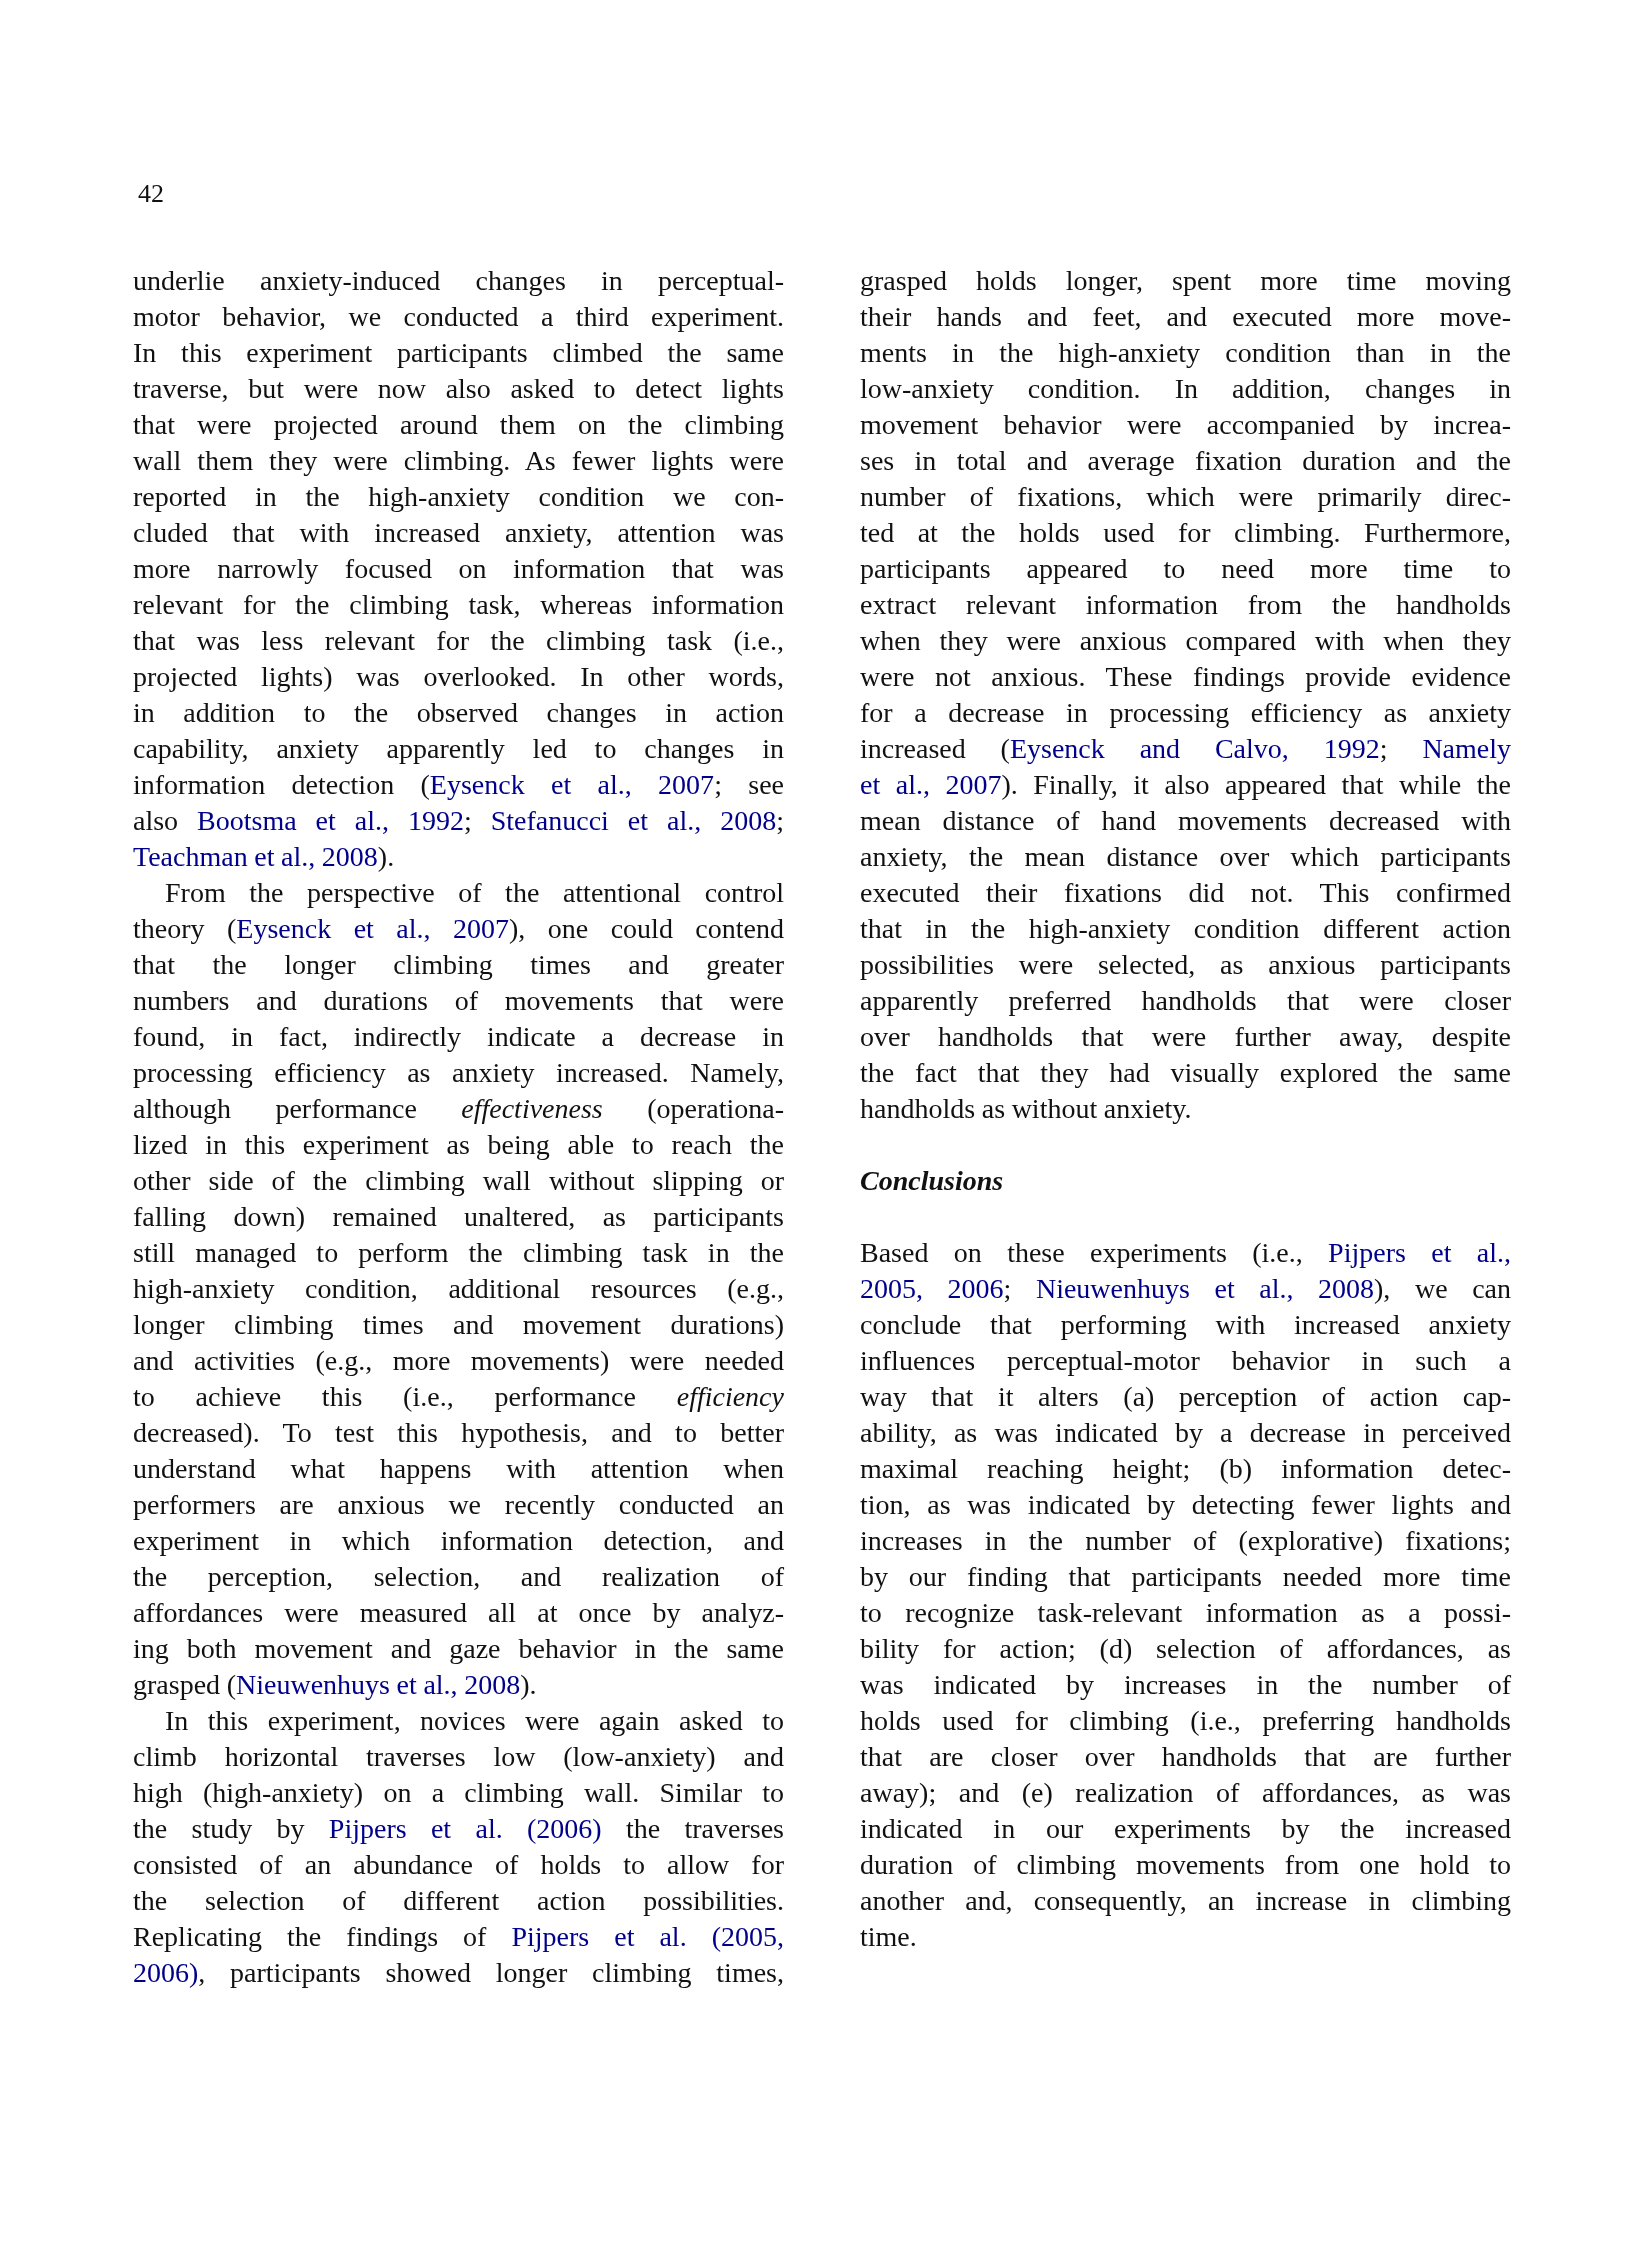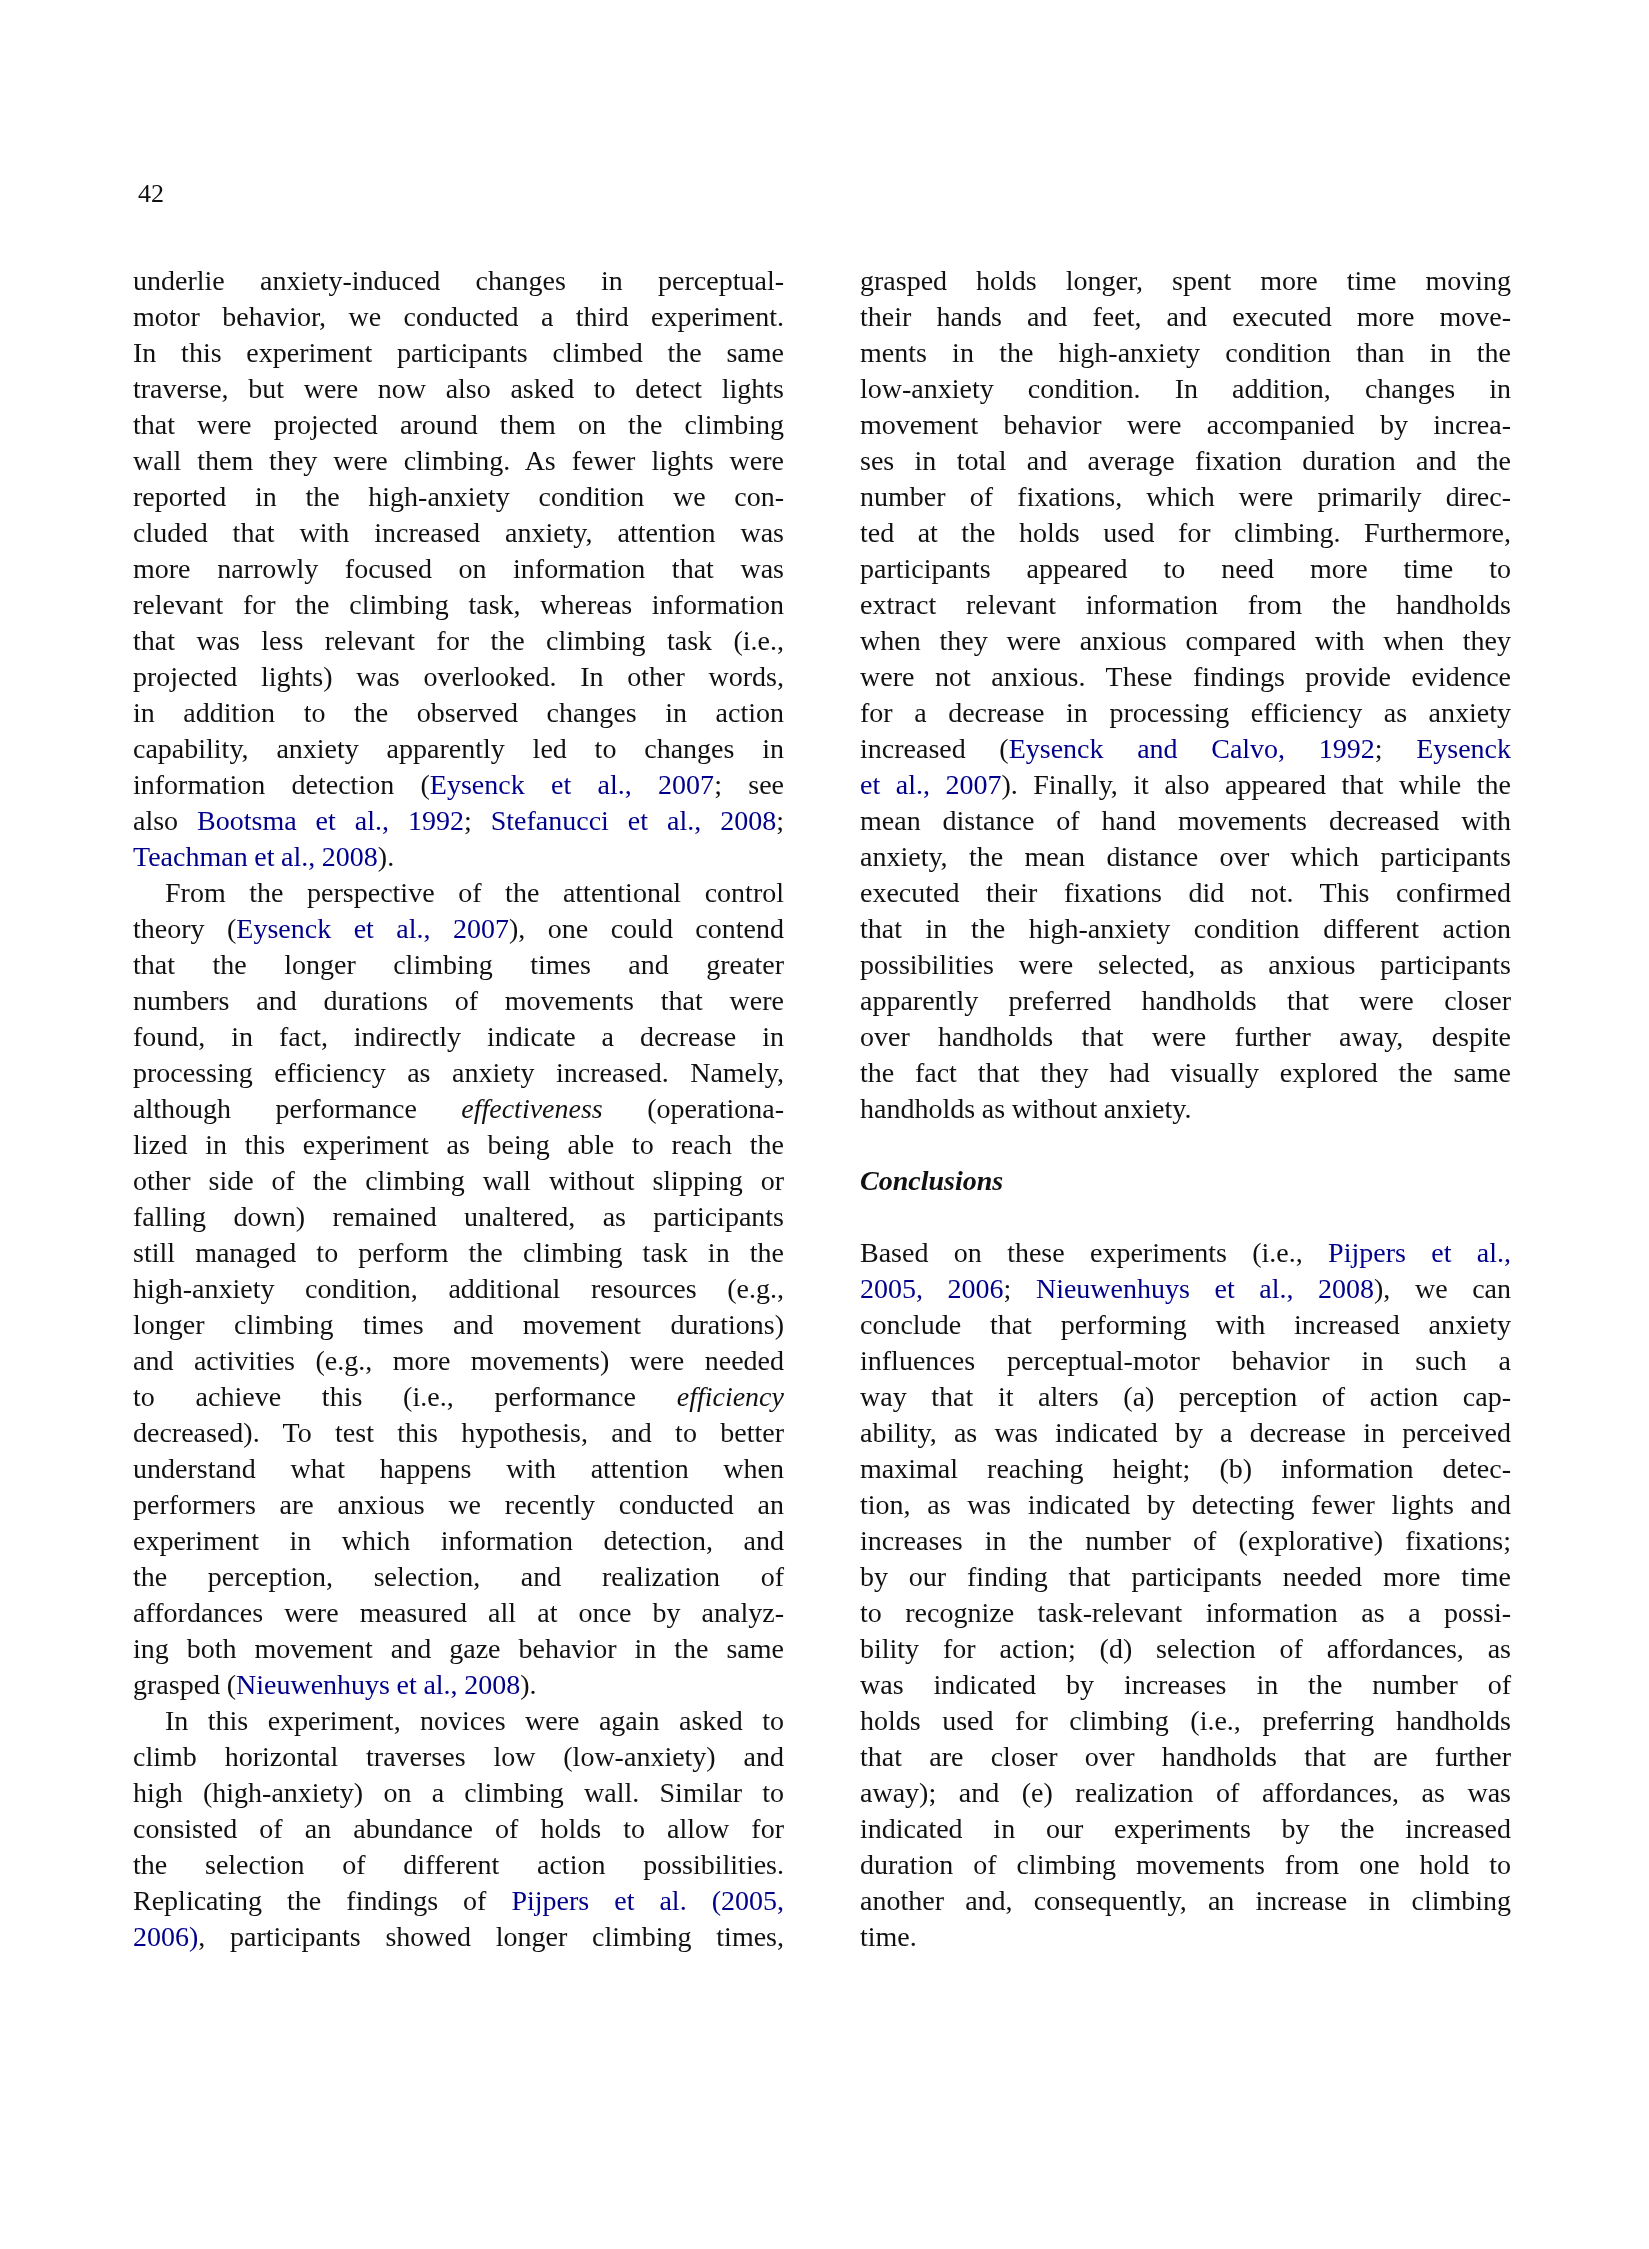--- a/index.html
+++ b/index.html
@@ -72,40 +72,41 @@
     <div class="line"><span>understand what happens with attention when</span></div>
     <div class="line"><span>performers are anxious we recently conducted an</span></div>
     <div class="line"><span>experiment in which information detection, and</span></div>
     <div class="line"><span>the perception, selection, and realization of</span></div>
     <div class="line"><span>affordances were measured all at once by analyz-</span></div>
     <div class="line"><span>ing both movement and gaze behavior in the same</span></div>
     <div class="line last"><span>grasped (</span><span class="link" style="color: rgb(0, 0, 139);">Nieuwenhuys et al., 2008</span><span>).</span></div>
     <div class="line indent"><span>In this experiment, novices were again asked to</span></div>
     <div class="line"><span>climb horizontal traverses low (low-anxiety) and</span></div>
     <div class="line"><span>high (high-anxiety) on a climbing wall. Similar to</span></div>
+    <div class="line"><span>the study by </span><span class="link" style="color: rgb(0, 0, 139);">Pijpers et al. (2006)</span><span> the traverses</span></div>
     <div class="line"><span>consisted of an abundance of holds to allow for</span></div>
     <div class="line"><span>the selection of different action possibilities.</span></div>
     <div class="line"><span>Replicating the findings of </span><span class="link" style="color: rgb(0, 0, 139);">Pijpers et al. (2005,</span></div>
     <div class="line"><span class="link" style="color: rgb(0, 0, 139);">2006)</span><span>, participants showed longer climbing times,</span></div>
   </div>
 <div class="column col-right">
     <div class="line"><span>grasped holds longer, spent more time moving</span></div>
     <div class="line"><span>their hands and feet, and executed more move-</span></div>
     <div class="line"><span>ments in the high-anxiety condition than in the</span></div>
     <div class="line"><span>low-anxiety condition. In addition, changes in</span></div>
     <div class="line"><span>movement behavior were accompanied by increa-</span></div>
     <div class="line"><span>ses in total and average fixation duration and the</span></div>
     <div class="line"><span>number of fixations, which were primarily direc-</span></div>
     <div class="line"><span>ted at the holds used for climbing. Furthermore,</span></div>
     <div class="line"><span>participants appeared to need more time to</span></div>
     <div class="line"><span>extract relevant information from the handholds</span></div>
     <div class="line"><span>when they were anxious compared with when they</span></div>
     <div class="line"><span>were not anxious. These findings provide evidence</span></div>
     <div class="line"><span>for a decrease in processing efficiency as anxiety</span></div>
-    <div class="line"><span>increased (</span><span class="link" style="color: rgb(0, 0, 139);">Eysenck and Calvo, 1992</span><span>; </span><span class="link" style="color: rgb(0, 0, 139);">Eysenck</span></div>
+    <div class="line"><span>increased (</span><span class="link" style="color: rgb(0, 0, 139);">Eysenck and Calvo, 1992</span><span>; </span><span class="link" style="color: rgb(0, 0, 139);">Namely</span></div>
     <div class="line"><span class="link" style="color: rgb(0, 0, 139);">et al., 2007</span><span>). Finally, it also appeared that while the</span></div>
     <div class="line"><span>mean distance of hand movements decreased with</span></div>
     <div class="line"><span>anxiety, the mean distance over which participants</span></div>
     <div class="line"><span>executed their fixations did not. This confirmed</span></div>
     <div class="line"><span>that in the high-anxiety condition different action</span></div>
     <div class="line"><span>possibilities were selected, as anxious participants</span></div>
     <div class="line"><span>apparently preferred handholds that were closer</span></div>
     <div class="line"><span>over handholds that were further away, despite</span></div>
     <div class="line"><span>the fact that they had visually explored the same</span></div>
     <div class="line last"><span>handholds as without anxiety.</span></div>

